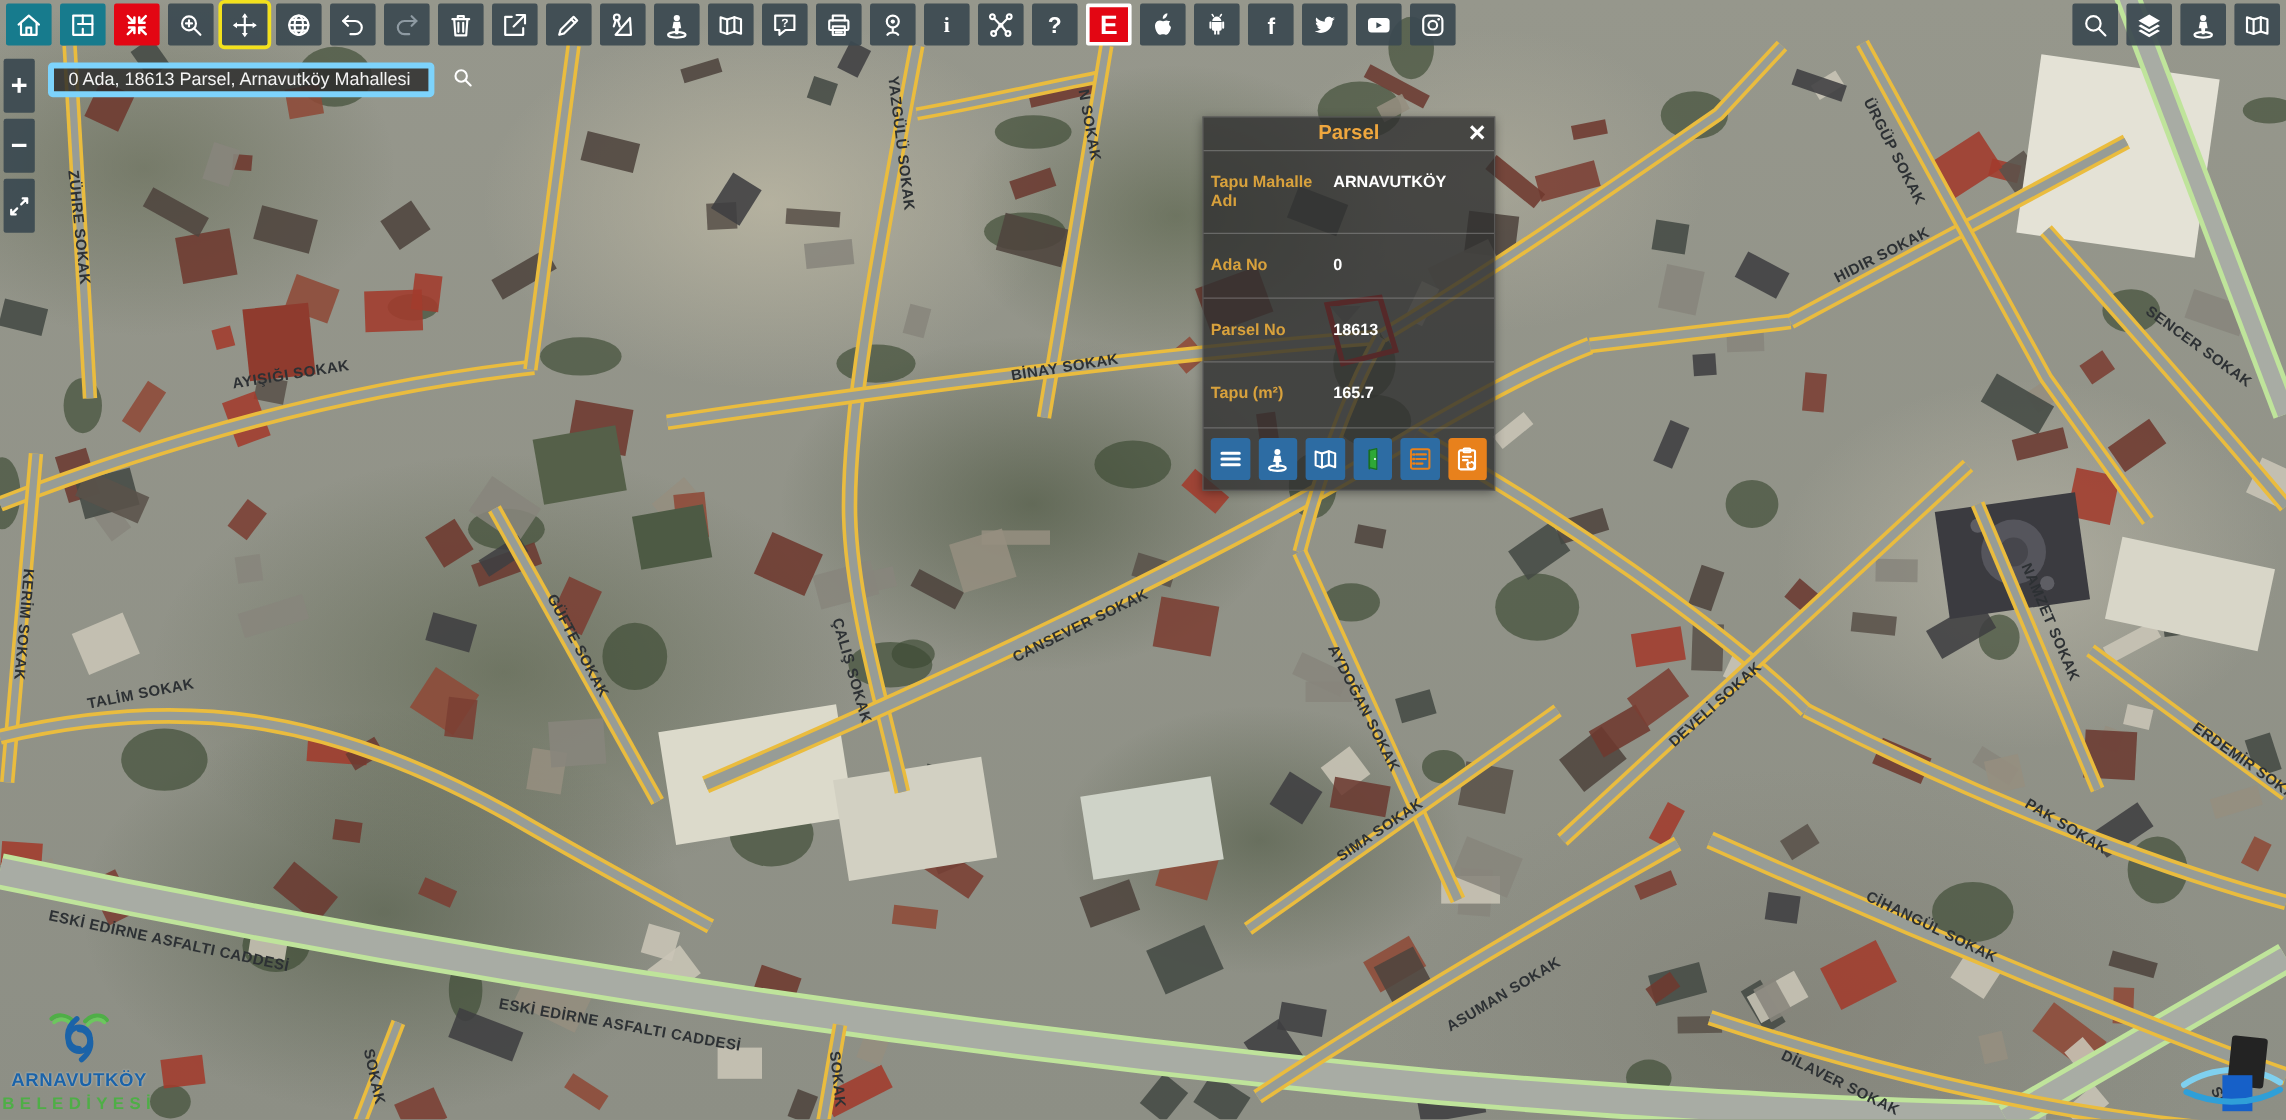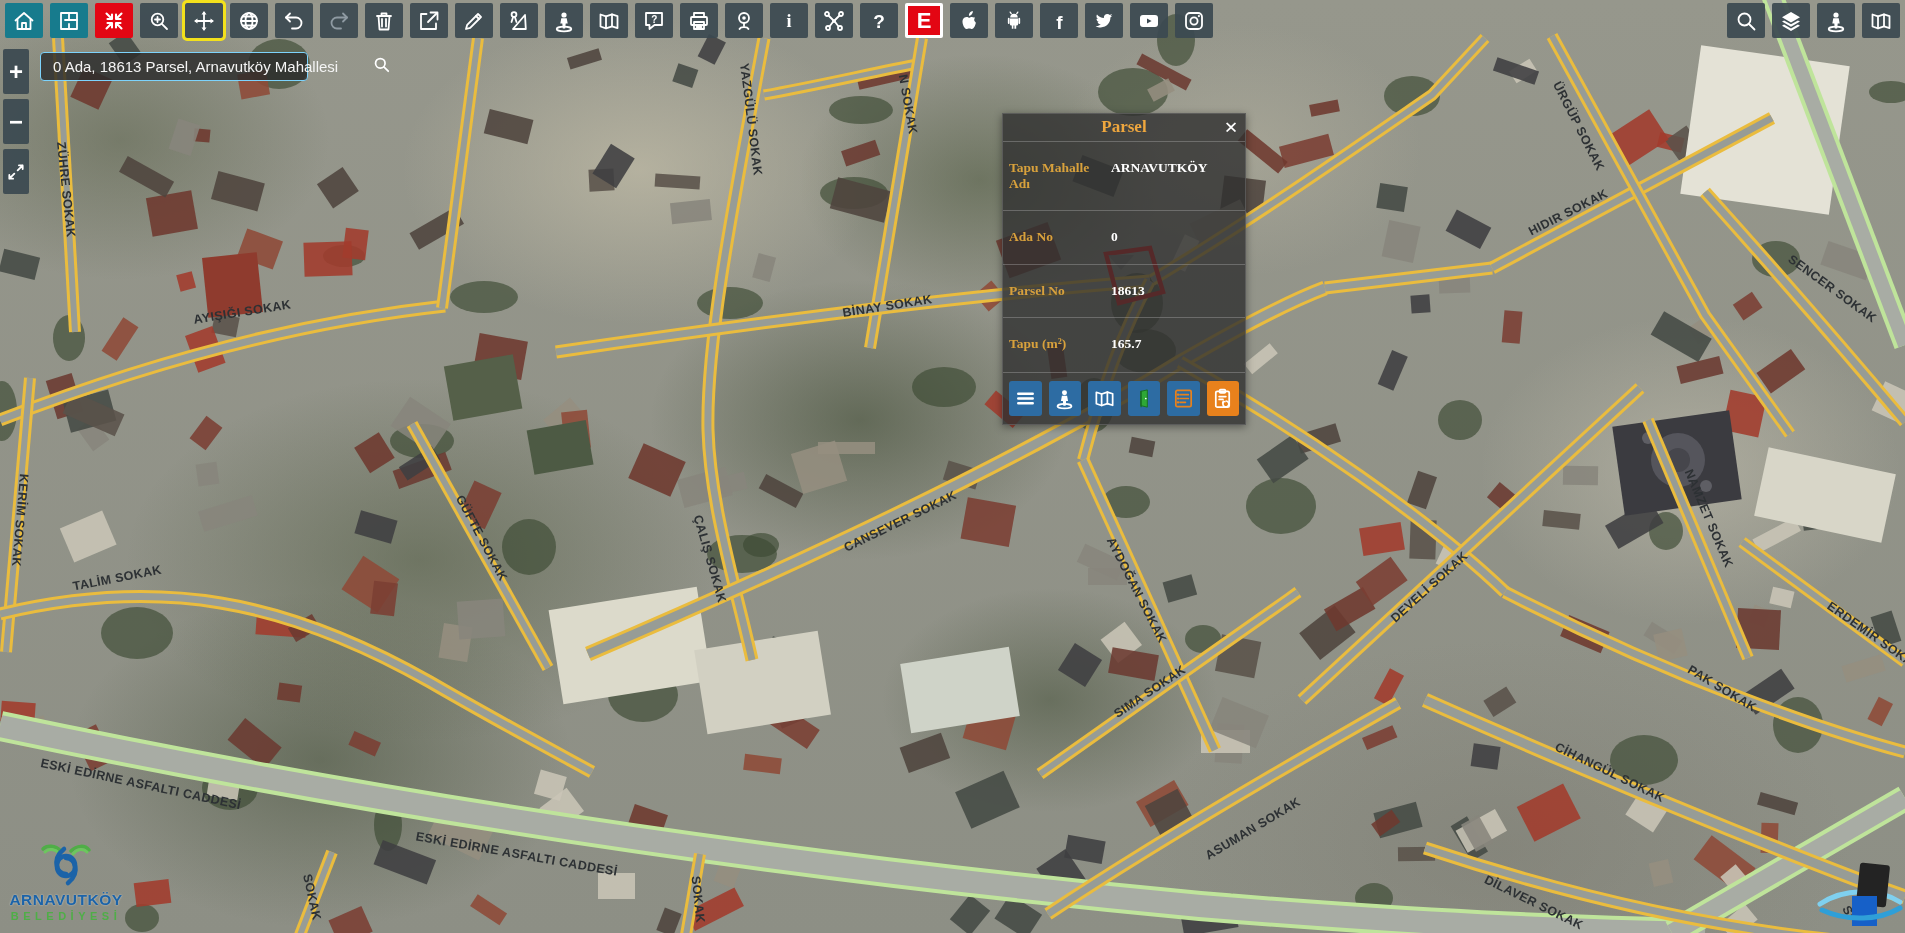--- a/index.html
+++ b/index.html
@@ -37,50 +37,50 @@
   .tbtn.disabled .ic{stroke:#8e9aa2;}
   .e-letter{color:#fff;font-weight:700;font-size:22px;line-height:1;}
 
   
   #zoomctrl{position:absolute;left:3px;top:49px;z-index:8;display:flex;flex-direction:column;gap:5px;}
   .zbtn{width:26px;height:45px;background:rgba(59,73,81,.93);border-radius:2px;color:#fff;
     font-size:24px;font-weight:700;display:flex;align-items:center;justify-content:center;cursor:pointer;}
   .zbtn .ic{width:20px;height:20px;}
 
   
-  #searchbox{position:absolute;left:40px;top:52px;width:268px;height:29px;z-index:8;
-    background:rgba(43,43,43,.82);border:1px solid #7dd3fc;border-radius:4px;
+  #searchbox{position:absolute;left:40px;top:52px;width:322px;height:29px;z-index:8;
+    background:rgba(43,43,43,.82);border:5px solid #7dd3fc;border-radius:4px;
     display:flex;align-items:center;padding:0 6px 0 12px;box-sizing:border-box;cursor:text;gap:34px;}
   #searchbox .stext{color:#f4f4f4;font-size:15px;white-space:nowrap;flex:1;}
   #searchbox .ic{width:19px;height:19px;stroke-width:2.2;}
 
   
-  #popup{position:absolute;left:1002px;top:113px;width:244px;z-index:10;
+  #popup{position:absolute;left:1002px;top:97px;width:244px;z-index:10;
     background:rgba(47,47,47,.8);border:1px solid rgba(110,110,110,.6);
-    box-shadow:0 2px 8px rgba(0,0,0,.4);color:#fff;box-sizing:border-box;font-family:Liberation Serif, serif;}
+    box-shadow:0 2px 8px rgba(0,0,0,.4);color:#fff;box-sizing:border-box;}
   #popup .ptitle{font-size:17px;font-weight:700;color:#efa73e;text-align:center;padding:3px 0 4px;}
   #popup .pclose{position:absolute;top:0px;right:7px;color:#fff;font-size:24px;font-weight:700;
     line-height:26px;cursor:pointer;}
   .prow{display:flex;border-top:1px solid rgba(170,170,170,.4);padding:18px 0;}
   .plabel{width:98px;padding-left:6px;color:#d8a13c;font-weight:700;font-size:13.5px;line-height:1.2;}
   .pval{flex:1;color:#fff;font-weight:700;font-size:13.5px;padding-left:4px;}
   #popup .pbtns{display:flex;gap:7px;padding:8px 6px 8px;border-top:1px solid rgba(170,170,170,.4);margin-top:2px;}
   .pbtn{width:35px;height:35px;border-radius:3px;background:#2d6ca3;display:flex;align-items:center;
     justify-content:center;cursor:pointer;}
   .pbtn.orange{background:#e8811c;}
   .pbtn .ic{width:23px;height:23px;}
   #popup-pointer{position:absolute;left:1108px;top:255px;z-index:9;width:0;height:0;
     border-left:13px solid transparent;border-right:13px solid transparent;
     border-top:15px solid rgba(120,120,120,.85);}
 
   
   #muni-logo{position:absolute;left:0px;top:843px;width:132px;z-index:6;text-align:center;pointer-events:none;}
   #muni-logo .l1{color:#1b63a8;font-weight:700;font-size:15.5px;letter-spacing:.5px;
     text-shadow:0 0 2px rgba(255,255,255,.6);}
-  #muni-logo .l2{color:#4fae47;font-weight:700;font-size:11px;letter-spacing:4.5px;margin-top:1px;}
+  #muni-logo .l2{color:#4fae47;font-weight:700;font-size:14px;letter-spacing:4.5px;margin-top:1px;}
   #vendor-logo{position:absolute;left:1812px;top:852px;z-index:6;pointer-events:none;}
 </style>
 </head>
 <body>
 
 <div id="stage">
 
   <div class="map-base"></div>
 
   <svg id="map-svg" width="1905" height="933" viewBox="0 0 1905 933">

